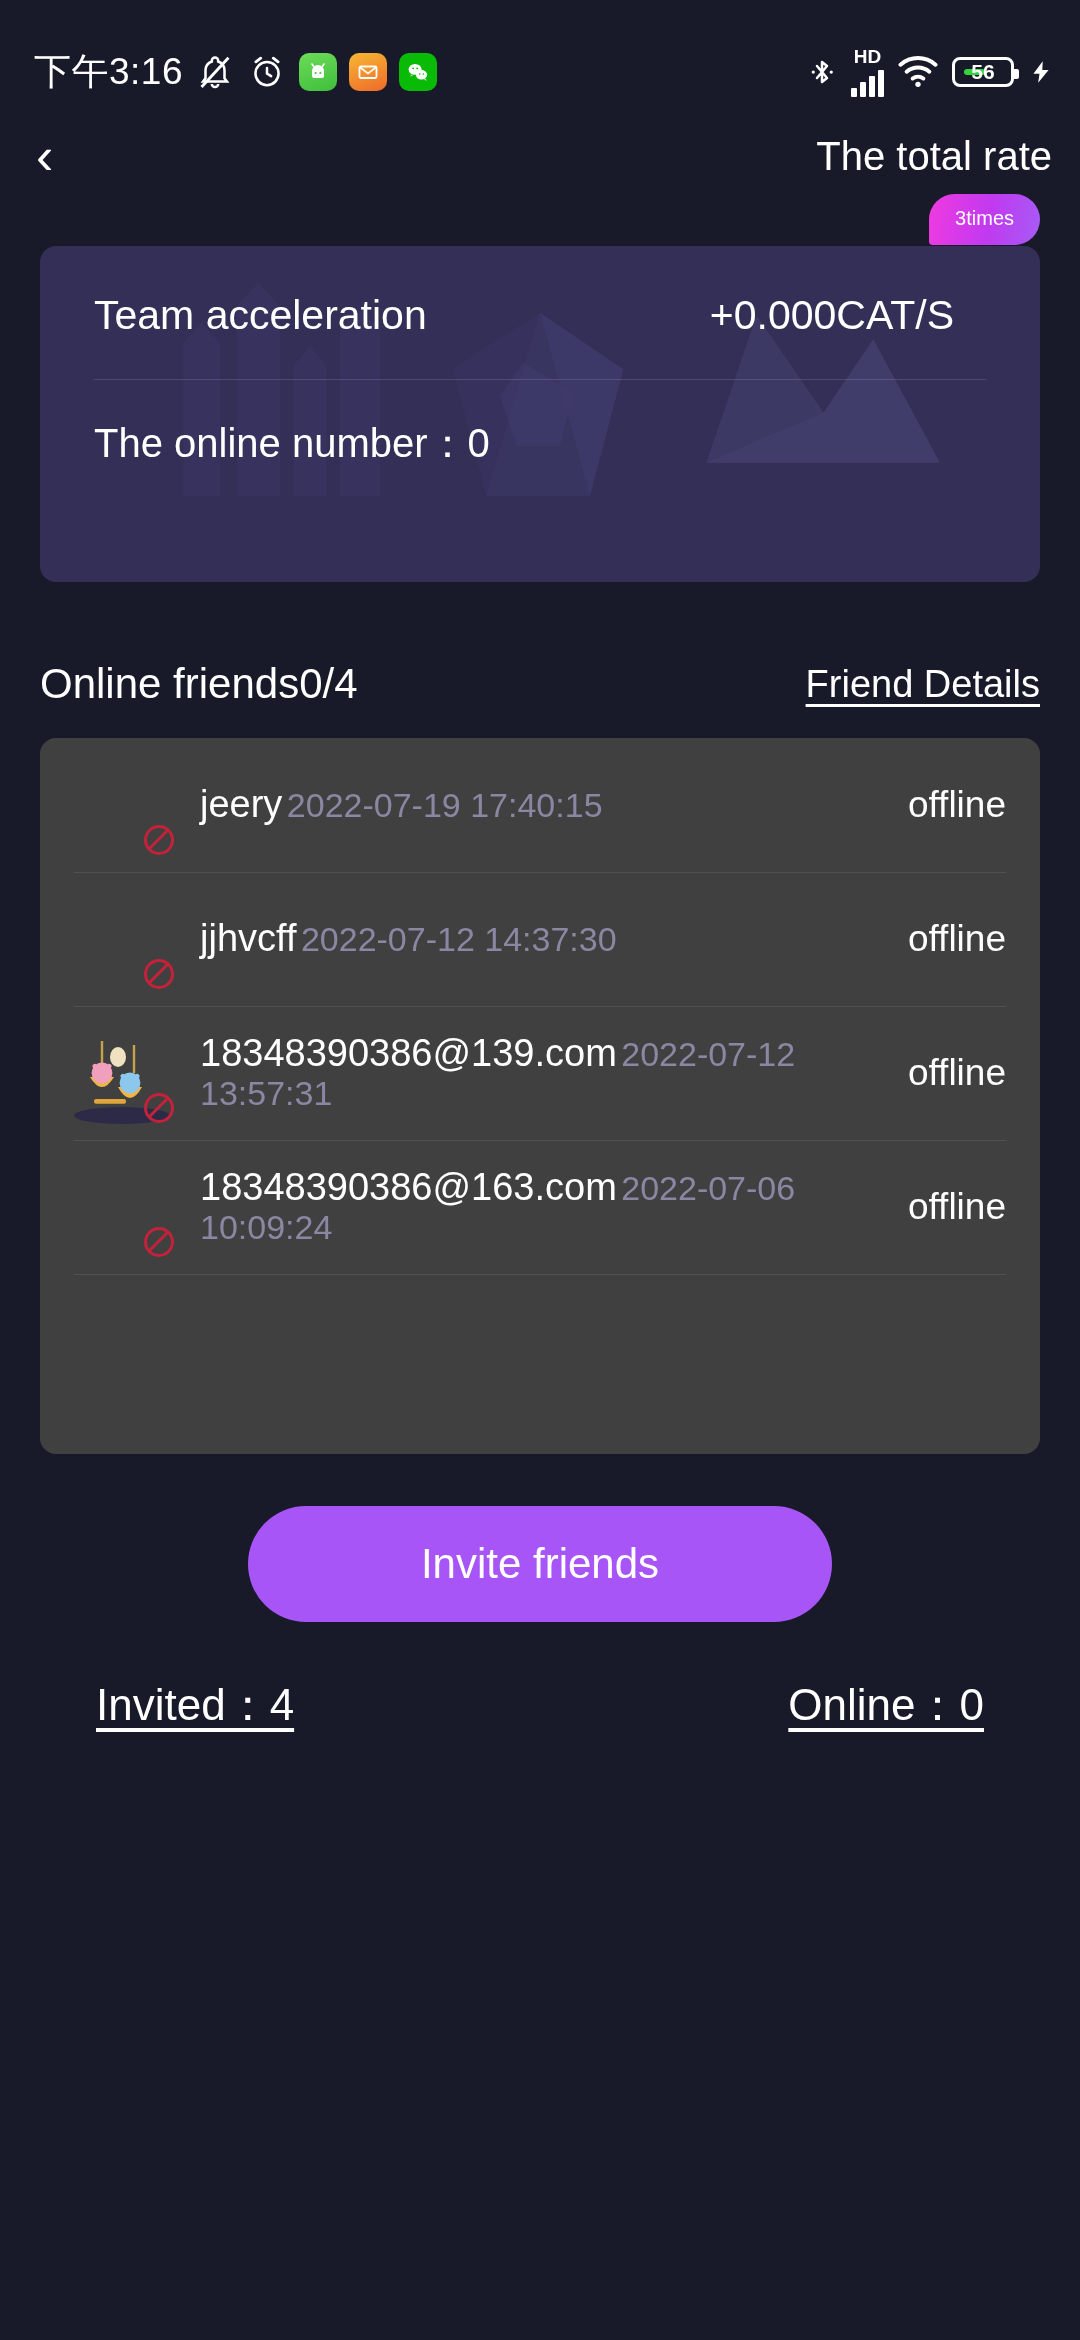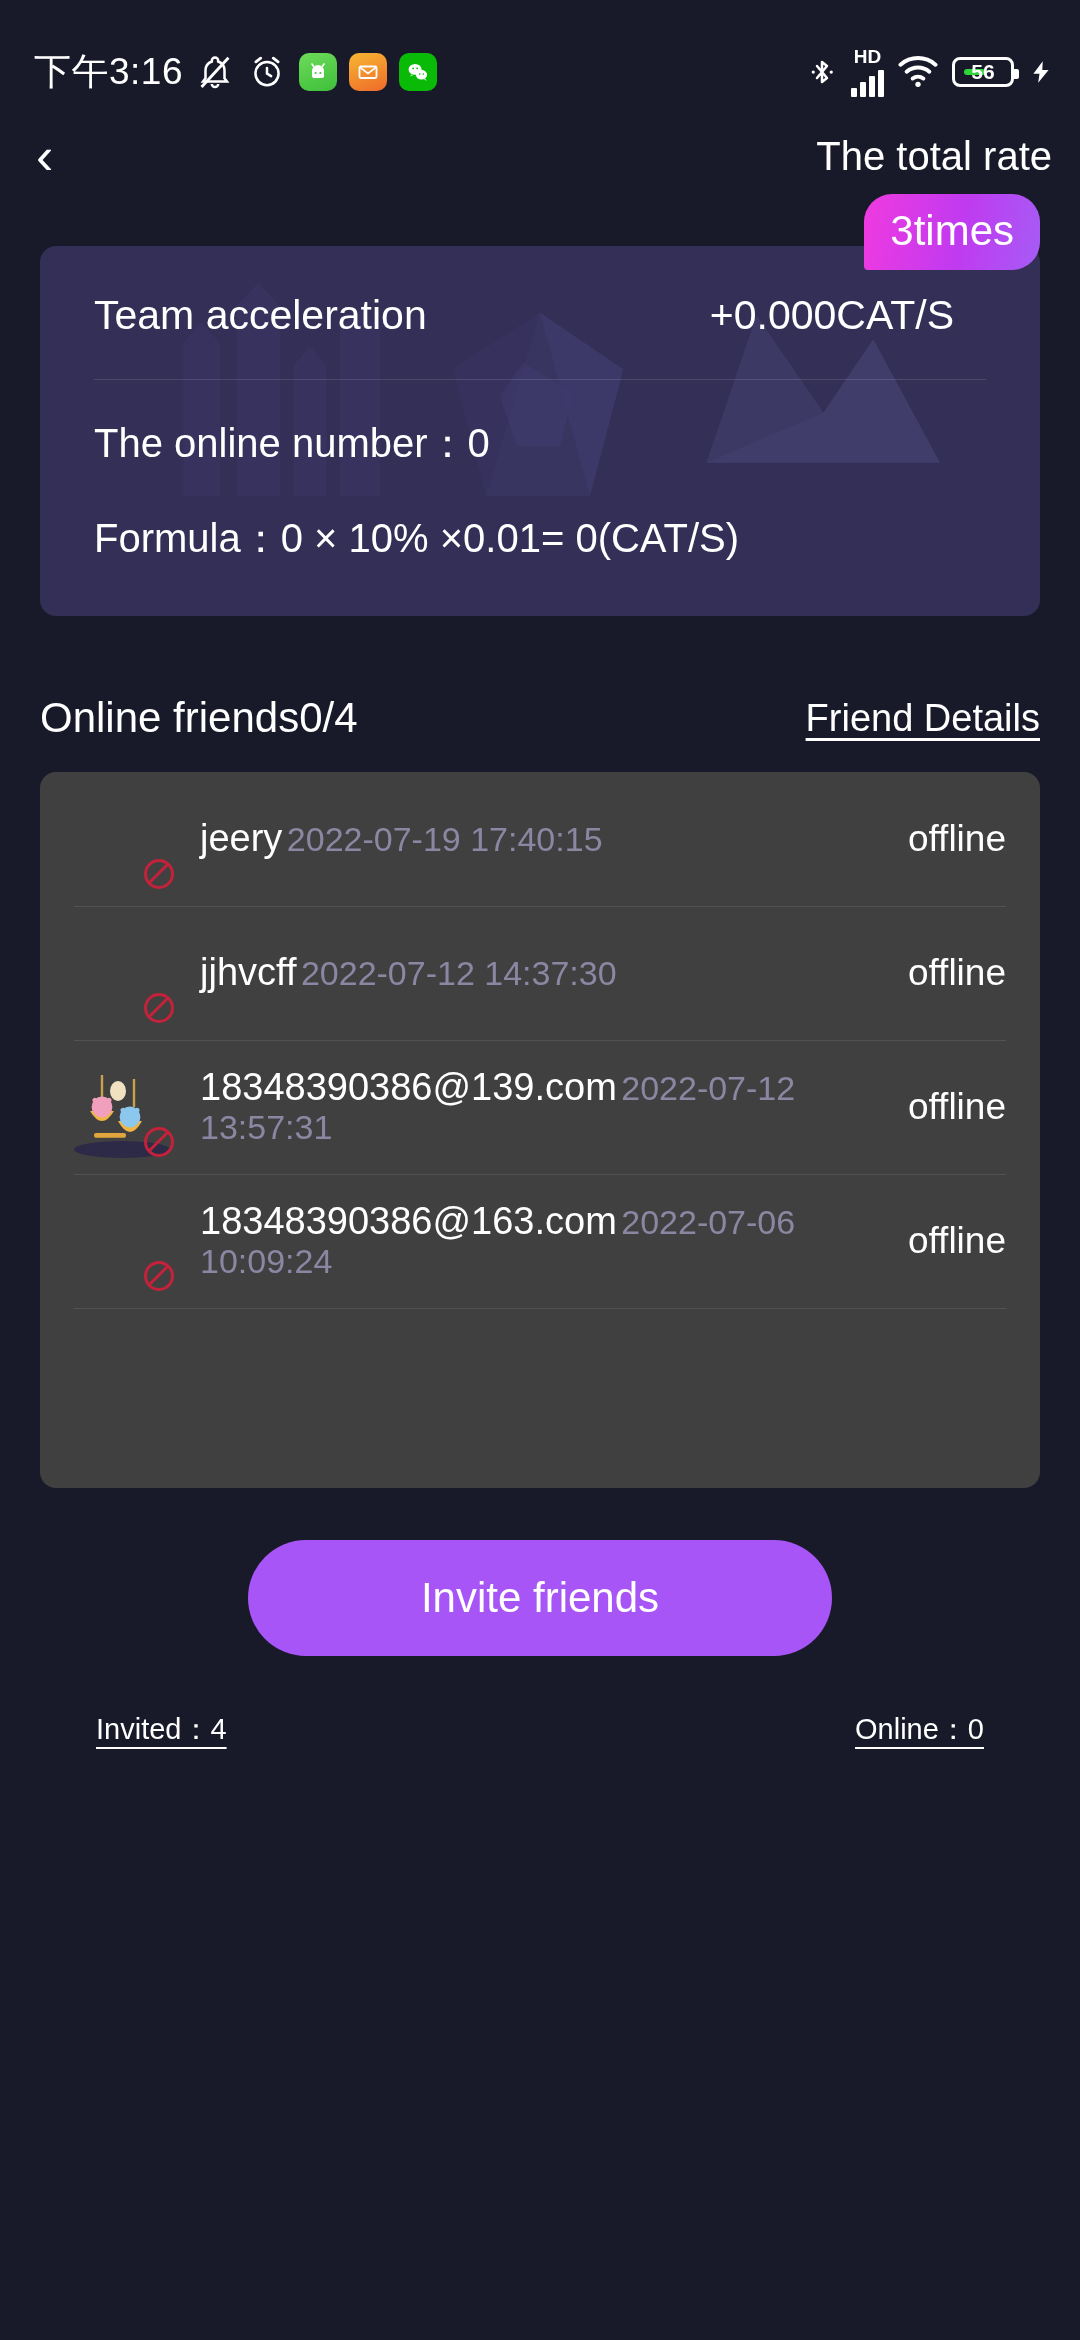--- a/index.html
+++ b/index.html
@@ -46,21 +46,21 @@
     position:absolute; left:0; right:0; text-align:center;
     font-size:42px; pointer-events:none;
   }
   .rate{ margin-left:auto; font-size:40px; position:relative; z-index:2; }
 
   
   .card-wrap{ position:relative; margin:42px 40px 0 40px; }
   .badge{
     position:absolute; top:-52px; right:0;
     background:linear-gradient(100deg,#f03ae0 0%,#c03af0 55%,#a65cf5 100%);
-    color:#fff; font-size:42px;
+    color:#fff; font-size:20px;
     padding:13px 26px 15px 26px;
     border-radius:28px 28px 28px 4px;
     z-index:3;
   }
   .card{
     background:#332f56; border-radius:16px; position:relative;
     overflow:hidden; padding:46px 54px 50px 54px; min-height:336px;
   }
   .card-bg{ position:absolute; inset:0; opacity:.5; pointer-events:none; }
   .card-row{ display:flex; align-items:center; position:relative; z-index:2; }
@@ -116,21 +116,21 @@
   .invite{
     display:block; margin:52px auto 0 auto; width:584px; height:116px;
     background:#a855f7; color:#fff; border:none; border-radius:58px;
     font-family:"Liberation Sans", sans-serif; font-size:42px; cursor:pointer;
   }
 
   
   .footer{
     display:flex; margin:54px 96px 0 96px; color:#fff;
   }
-  .fstat{ font-size:29px; text-decoration:underline; text-underline-offset:8px; }
+  .fstat{ font-size:44px; text-decoration:underline; text-underline-offset:8px; }
   .fstat.right{ margin-left:auto; }
 </style>
 </head>
 <body>
 
 <div class="statusbar">
   <div class="sb-left">
     <span class="sb-time">下午3:16</span>
 
     <svg width="40" height="38" viewBox="0 0 24 24">
@@ -243,21 +243,20 @@
     </svg>
 
     <div class="card-row">
       <span class="card-label">Team acceleration</span>
       <span class="card-value">+0.000CAT/S</span>
     </div>
 
     <div class="hr"></div>
 
     <div class="card-line">The online number：0</div>
-    <div class="card-line">Formula：0 × 10% ×0.01= 0(CAT/S)</div>
   </div>
 </div>
 
 <div class="section">
   <span class="section-title">Online friends0/4</span>
   <span class="section-link">Friend Details</span>
 </div>
 
 <div class="panel">
 

